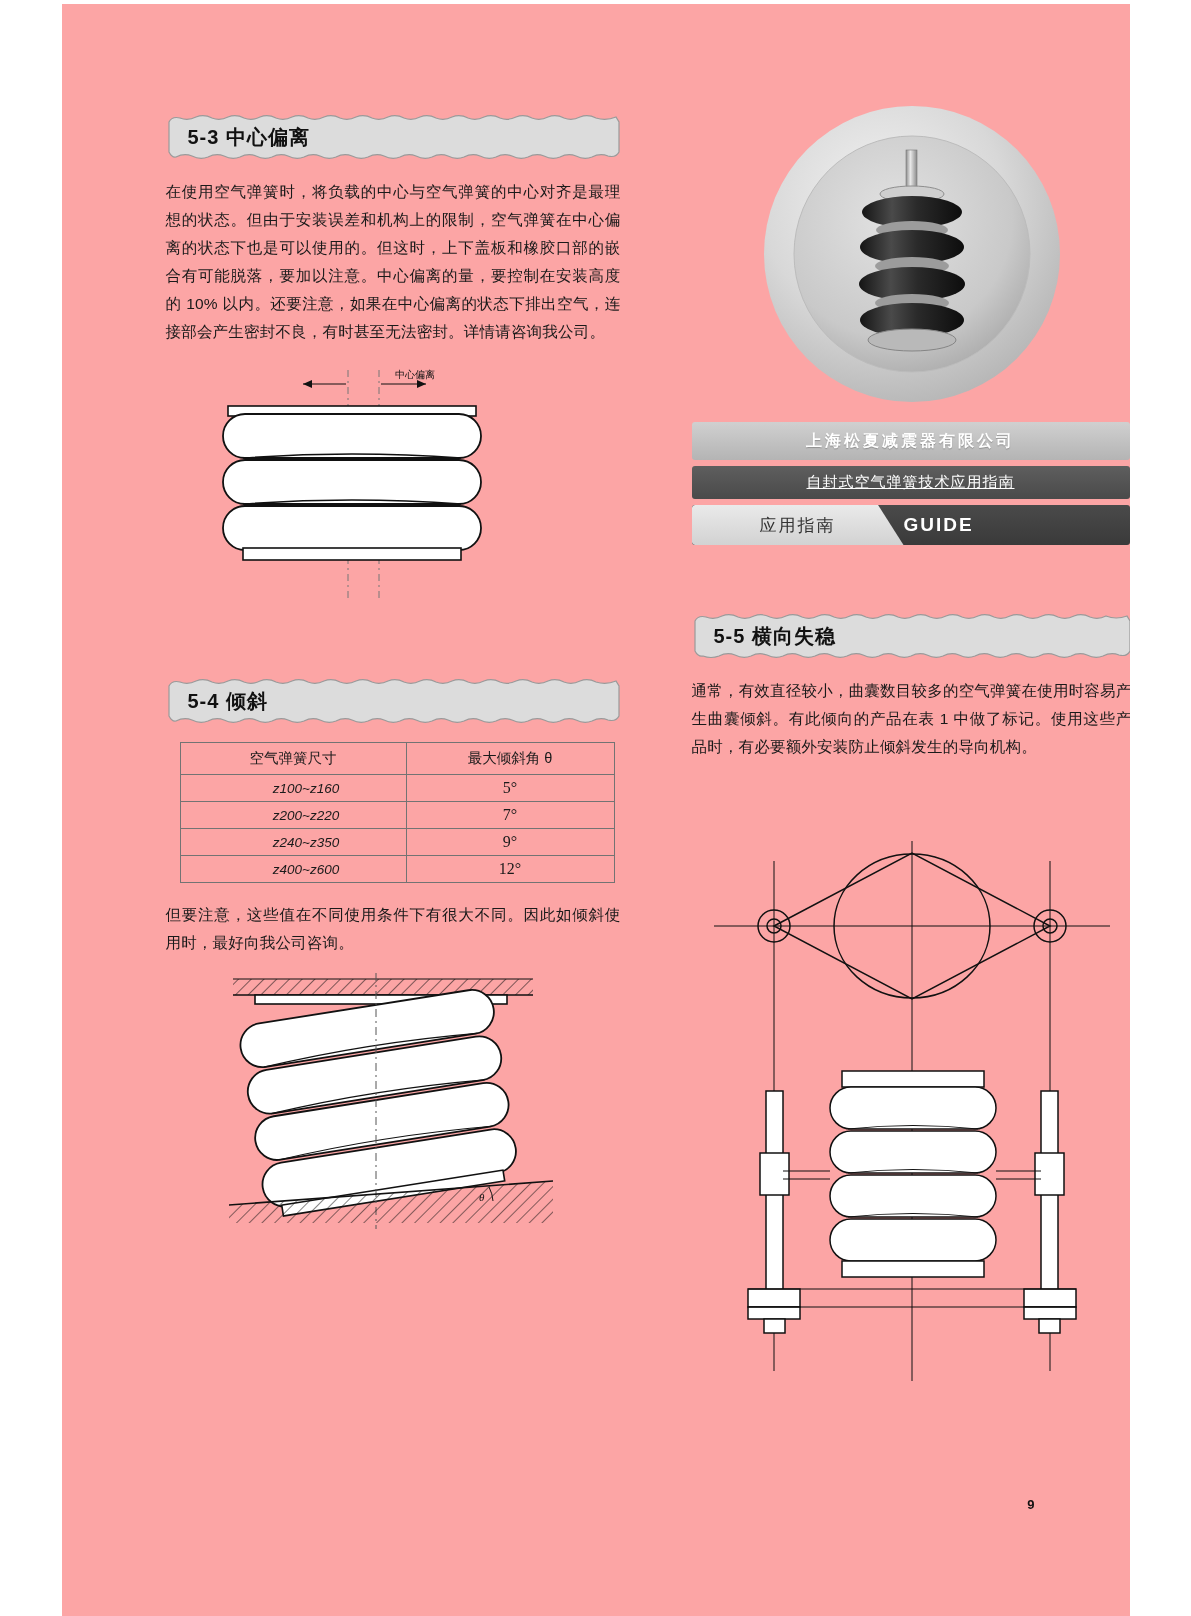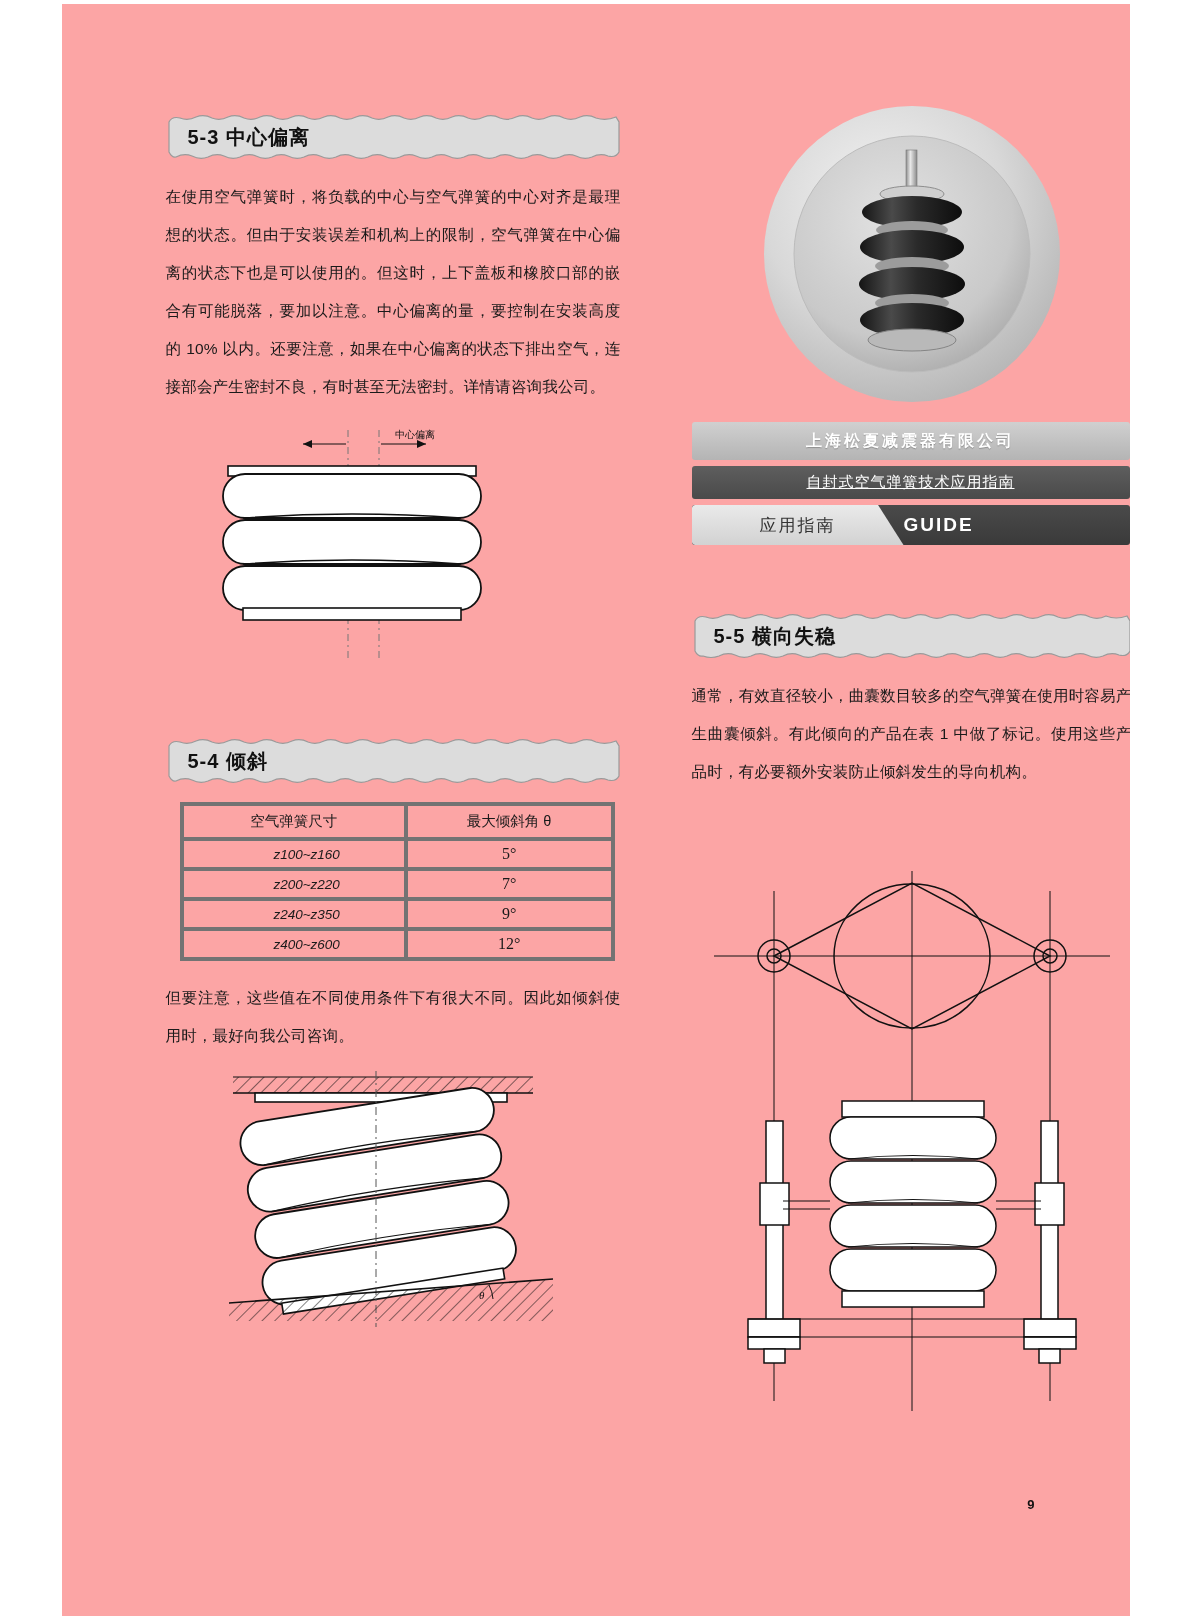--- a/index.html
+++ b/index.html
@@ -53,41 +53,41 @@
     font-size: 20px;
     font-weight: bold;
     letter-spacing: 1px;
     color: #111;
     white-space: nowrap;
   }
 
   
   p.body {
     font-size: 15.5px;
-    line-height: 38px;
+    line-height: 28px;
     margin: 0 0 14px 0;
     text-align: justify;
     letter-spacing: 0.2px;
   }
 
   
   .fig {
     margin: 16px 0 10px 0;
     text-align: center;
   }
 
   
   table.spec {
     border-collapse: collapse;
     width: 435px;
     margin: 18px 0 18px 14px;
     font-size: 14px;
   }
   table.spec th, table.spec td {
-    border: 4px solid #737373;
+    border: 1px solid #737373;
     text-align: center;
     padding: 4px 2px;
     font-weight: normal;
   }
   table.spec th {
     font-size: 14.5px;
     padding: 6px 2px;
   }
   table.spec td.size {
     font-size: 13.5px;

